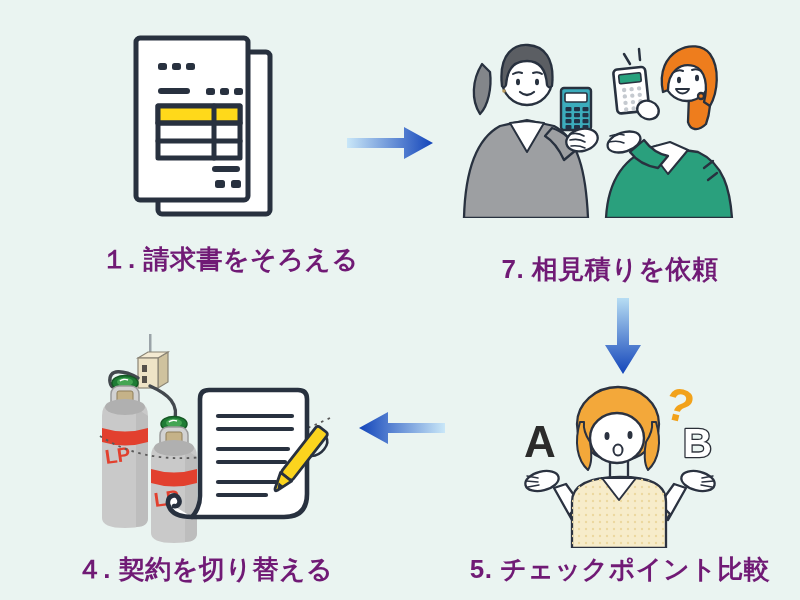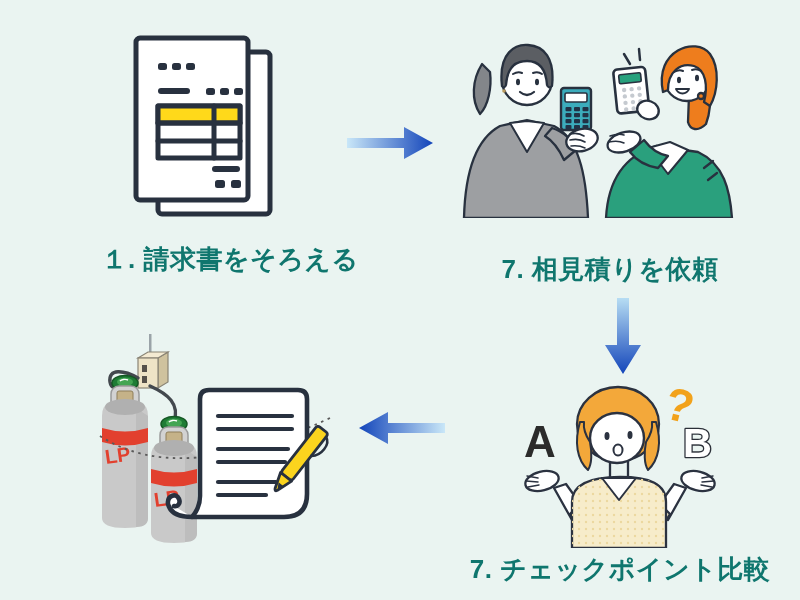--- a/index.html
+++ b/index.html
@@ -3,21 +3,21 @@
 <meta charset="utf-8">
 <style>
   html,body{margin:0;padding:0;}
   body{background:#eaf4f1;font-family:"Liberation Sans","DejaVu Sans",sans-serif;}
   .canvas{position:relative;width:800px;height:600px;background:#eaf4f1;overflow:hidden;}
   .abs{position:absolute;}
   .step-label{
     position:absolute;
     font-weight:700;
     font-size:26px;
-    color:#0f766e;
+    color:#701a75;
     text-align:center;
     letter-spacing:.5px;
     white-space:nowrap;
   }
   svg{display:block;}
 </style>
 </head>
 <body>
 
 <div class="canvas">
@@ -243,15 +243,16 @@
       <ellipse cx="104" cy="70" rx="4.5" ry="5.5" fill="#ffffff" stroke-width="2"></ellipse>
     </g>
 
     <text x="10" y="77" font-size="44" font-weight="bold" fill="#2b2b2b" font-family="Liberation Sans, sans-serif">A</text>
     <text x="169" y="77" font-size="40" font-weight="bold" fill="#ffffff" stroke="#2b2f38" stroke-width="2.6" paint-order="stroke" stroke-linejoin="round" font-family="Liberation Sans, sans-serif">B</text>
     <text x="150" y="40" transform="rotate(14 160 30)" font-size="46" font-weight="bold" fill="#f2a21b" font-family="Liberation Sans, sans-serif">?</text>
   </svg>
 
   <div class="step-label" style="left:70px;top:242px;width:320px;">１. 請求書をそろえる</div>
   <div class="step-label" style="left:455px;top:252px;width:310px;">7. 相見積りを依頼</div>
-  <div class="step-label" style="left:440px;top:552px;width:360px;">7. チェックポイント比較</div>
+  <div class="step-label" style="left:440px;top:552px;width:360px;">5. チェックポイント比較</div>
+  <div class="step-label" style="left:40px;top:552px;width:330px;">４. 契約を切り替える</div>
 
 </div>
 
 </body></html>

